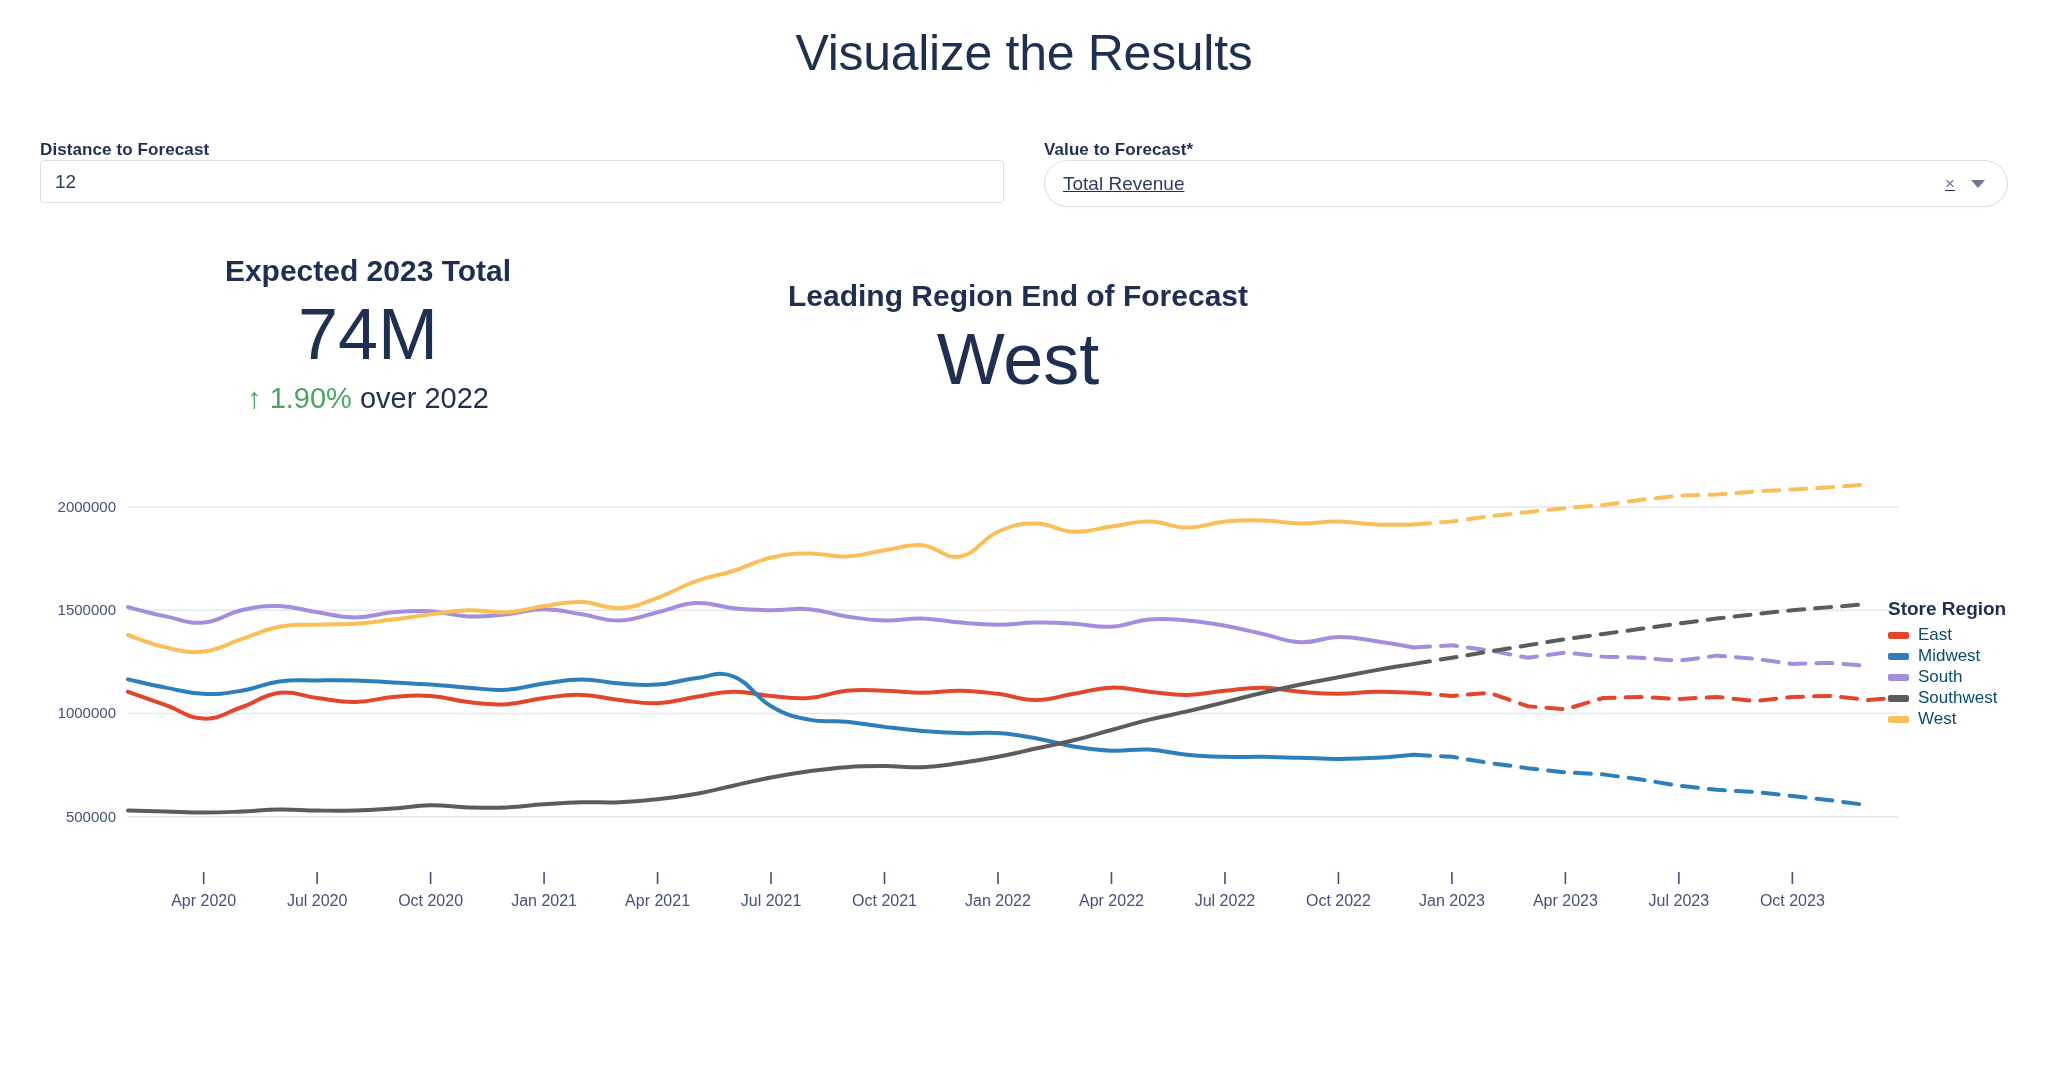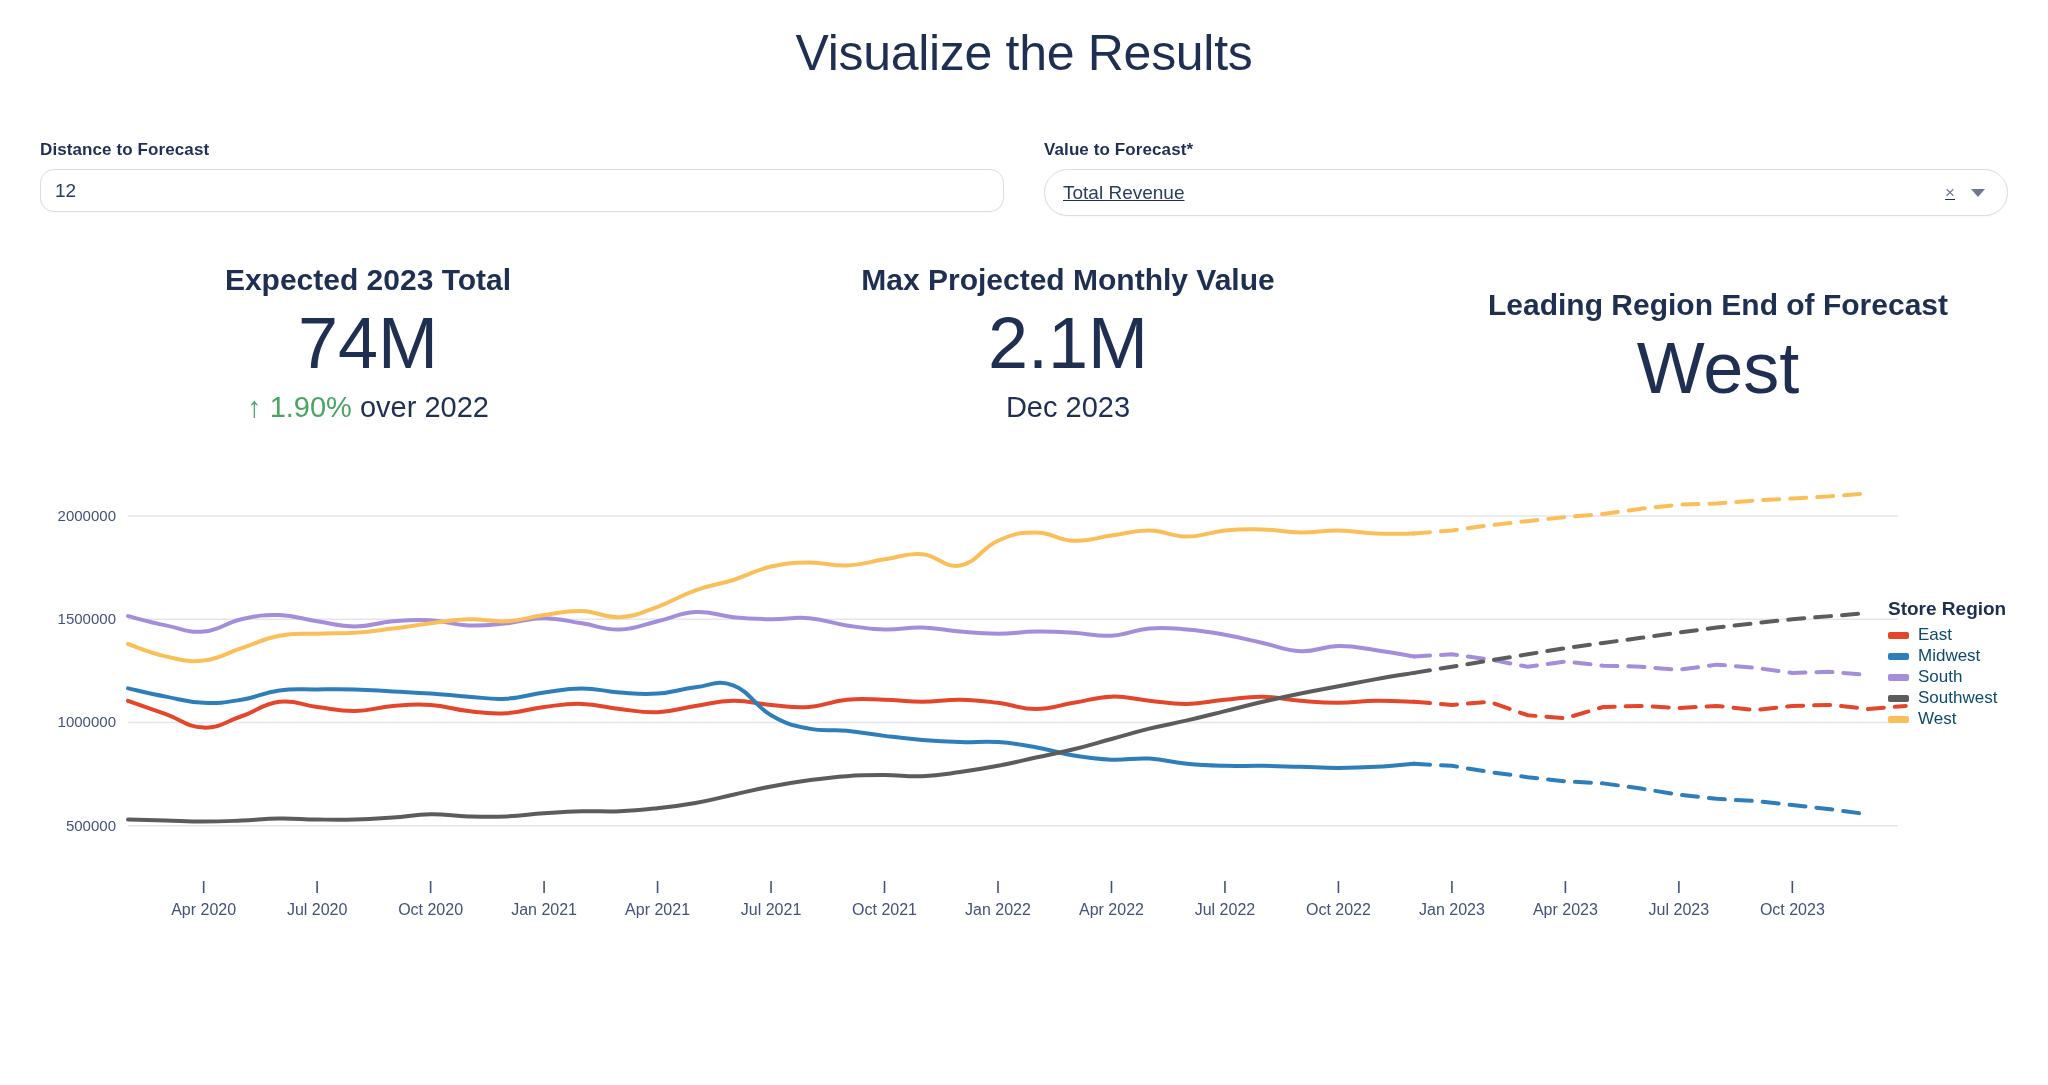--- a/index.html
+++ b/index.html
@@ -33,27 +33,26 @@
     box-sizing: border-box;
   }
   .control {
     flex: 1 1 0;
     min-width: 0;
   }
   .control-label {
     font-size: 17px;
     font-weight: bold;
     color: #1f2f56;
-    margin-bottom: 9px;
     letter-spacing: 0.1px;
   }
   .text-input {
     height: 43px;
     border: 1px solid #dcdce2;
-    border-radius: 14px;
+    border-radius: 4px;
     background: #fff;
     display: flex;
     align-items: center;
     padding: 0 14px;
     font-size: 19px;
     color: #2c3c63;
     box-sizing: border-box;
     box-shadow: 0 1px 1px rgba(0,0,0,0.02);
   }
   .select-input {
@@ -216,25 +215,20 @@
 </div>
 
 <div class="kpis">
 
   <div class="kpi kpi-1">
     <div class="kpi-title">Expected 2023 Total</div>
     <div class="kpi-value">74M</div>
     <div class="kpi-sub"><span class="kpi-delta">↑ 1.90%</span><span> over 2022</span></div>
   </div>
 
-  <div class="kpi kpi-2">
-    <div class="kpi-title">Max Projected Monthly Value</div>
-    <div class="kpi-value">2.1M</div>
-    <div class="kpi-sub">Dec 2023</div>
-  </div>
 
   <div class="kpi kpi-3">
     <div class="kpi-title">Leading Region End of Forecast</div>
     <div class="kpi-value">West</div>
   </div>
 
 </div>
 
 <div class="chart-block">
   <div class="chart-wrap">

